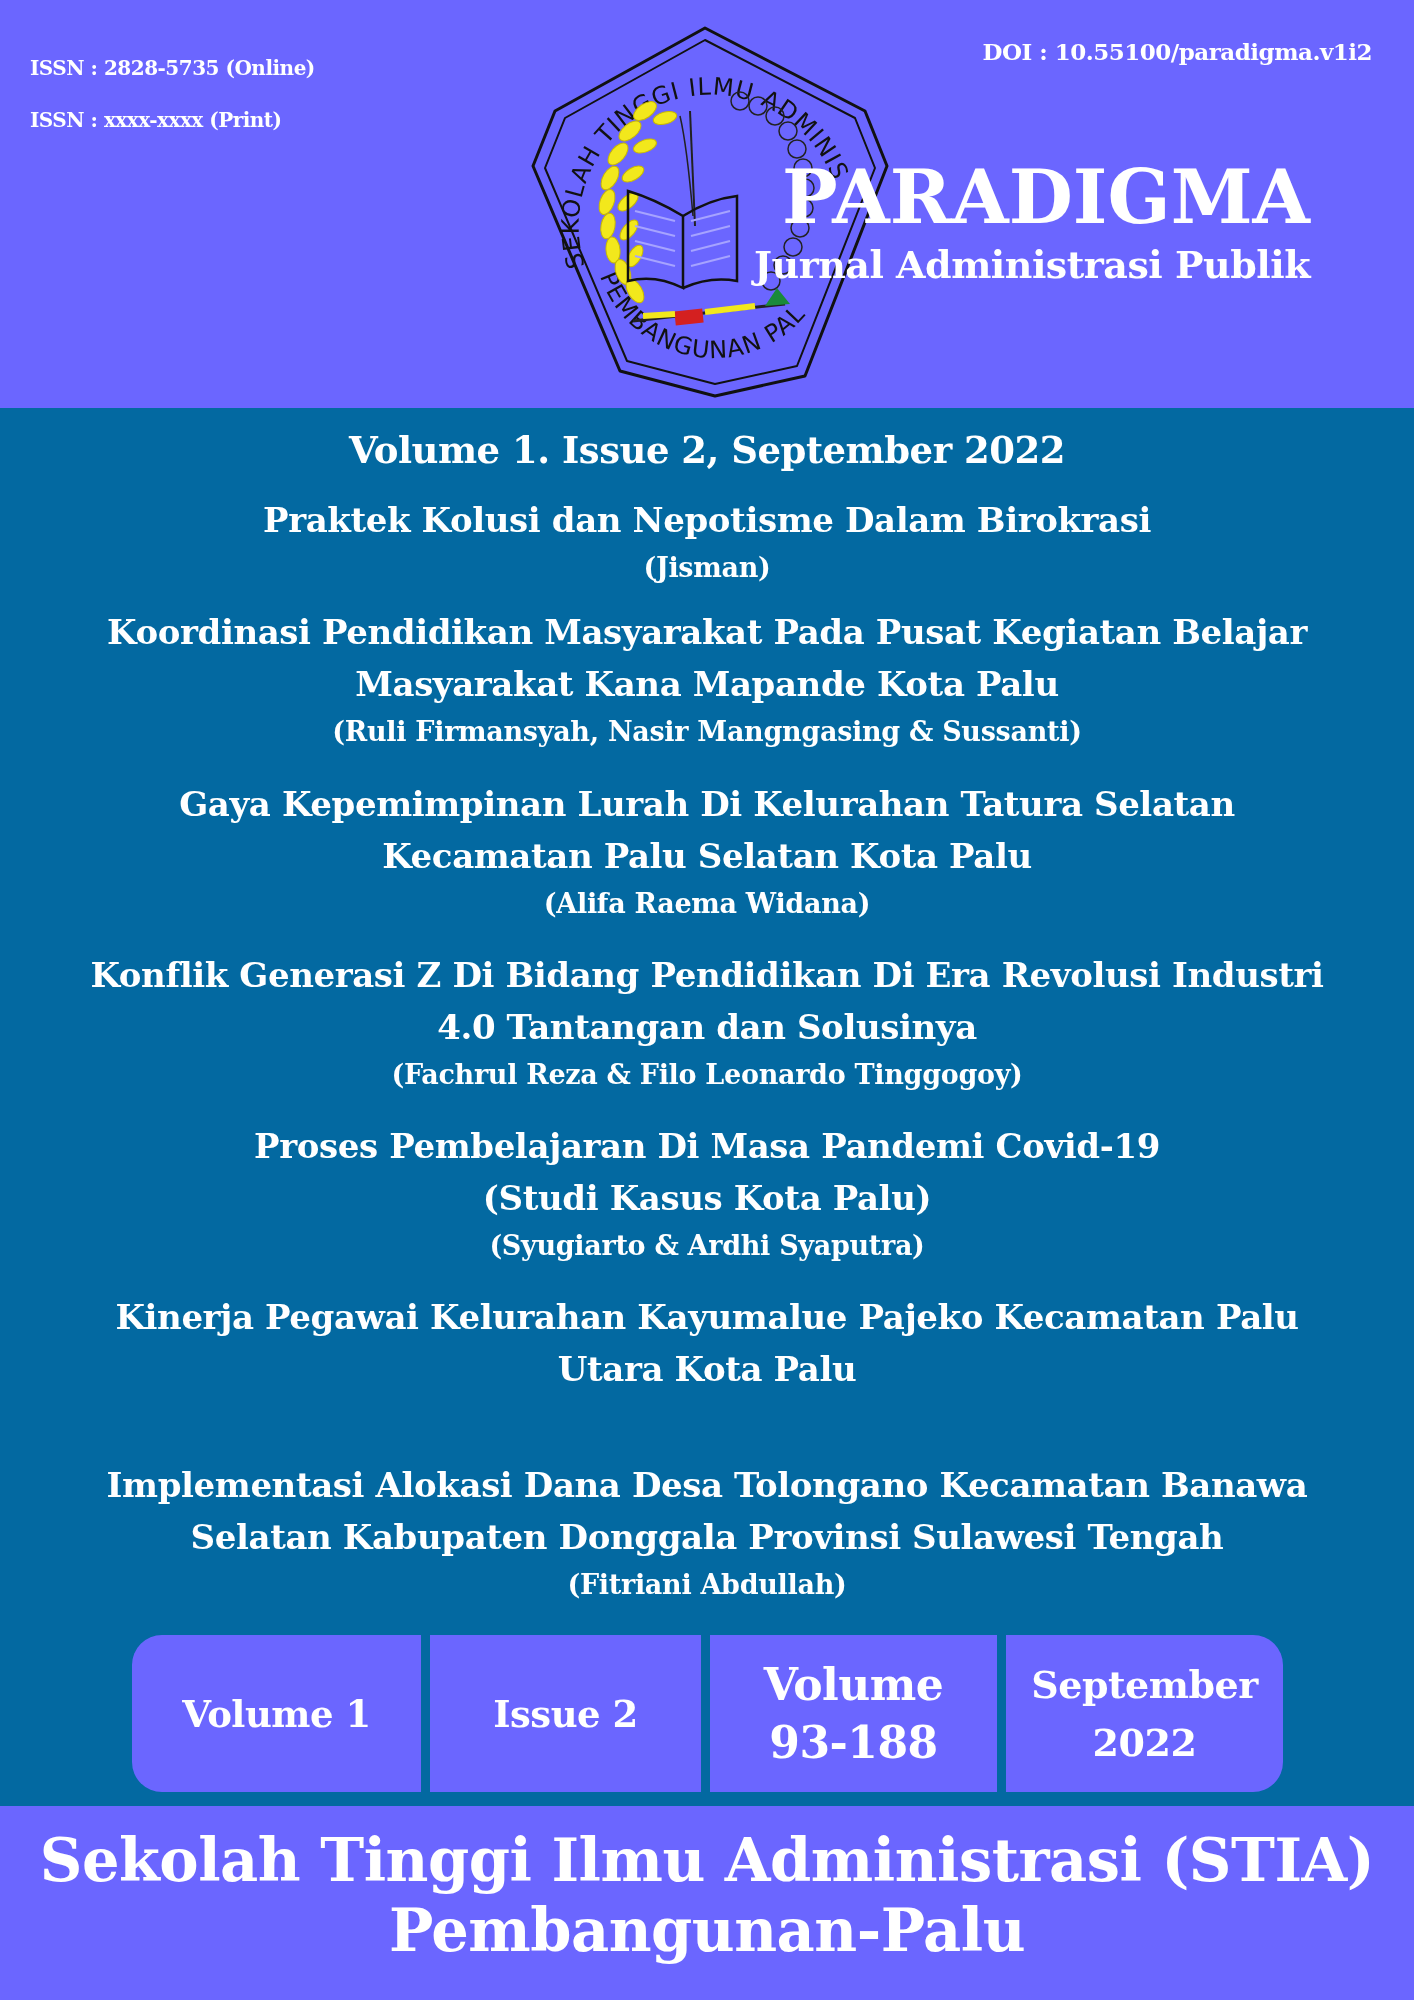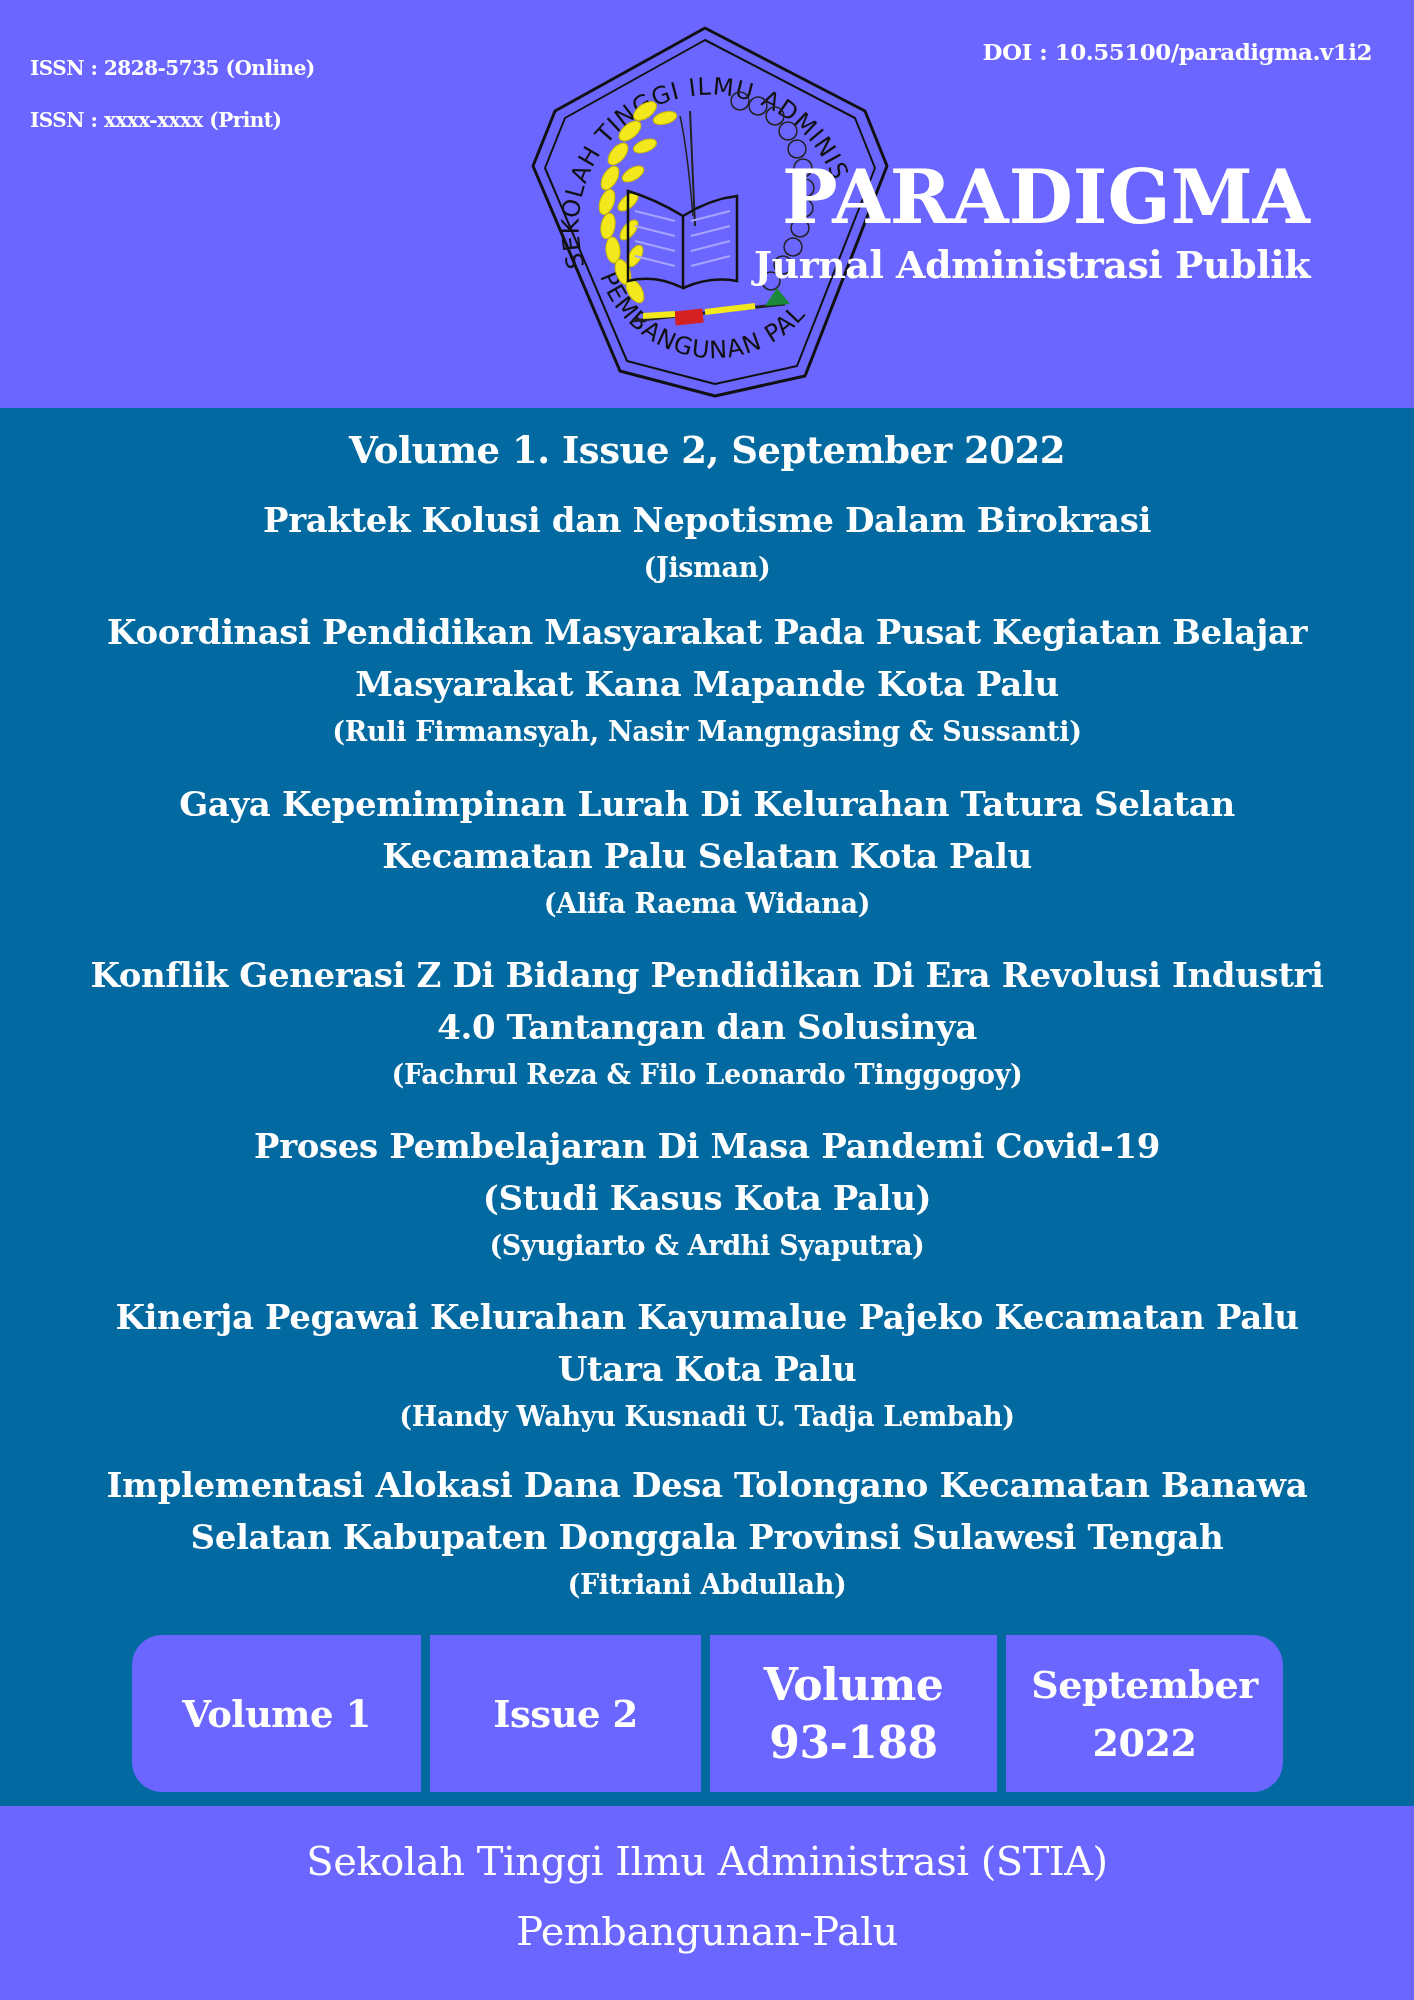--- a/index.html
+++ b/index.html
@@ -80,21 +80,21 @@
   .cell .single { font-size: 37px; letter-spacing: -0.5px; }
   .cell .big { font-size: 44px; line-height: 58px; letter-spacing: -0.5px; }
   .cell .med { font-size: 38px; line-height: 58px; letter-spacing: -0.5px; }
 
   
   .footer {
     position: absolute; left: 0; top: 1806px; width: 1414px; height: 194px;
     background: #6b66ff; text-align: center;
   }
   .footer .f1, .footer .f2 {
-    font-weight: normal; font-size: 40px; line-height: 70px; letter-spacing: -0.5px;
+    font-weight: bold; font-size: 59px; line-height: 70px; letter-spacing: -0.5px;
   }
   .footer .f1 { margin-top: 20px; }
 </style>
 </head>
 <body>
 
 <div class="page">
 
   <div class="header">
     <div class="issn">
@@ -208,21 +208,20 @@
 
     <div class="article" style="top:712px">
       <div class="t">Proses Pembelajaran Di Masa Pandemi Covid-19</div>
       <div class="t">(Studi Kasus Kota Palu)</div>
       <div class="a">(Syugiarto &amp; Ardhi Syaputra)</div>
     </div>
 
     <div class="article" style="top:883px">
       <div class="t">Kinerja Pegawai Kelurahan Kayumalue Pajeko Kecamatan Palu</div>
       <div class="t">Utara Kota Palu</div>
-      <div class="a">(Handy Wahyu Kusnadi U. Tadja Lembah)</div>
     </div>
 
     <div class="article" style="top:1051px">
       <div class="t">Implementasi Alokasi Dana Desa Tolongano Kecamatan Banawa</div>
       <div class="t">Selatan Kabupaten Donggala Provinsi Sulawesi Tengah</div>
       <div class="a">(Fitriani Abdullah)</div>
     </div>
 
     <div class="infobar">
       <div class="cell c1">

